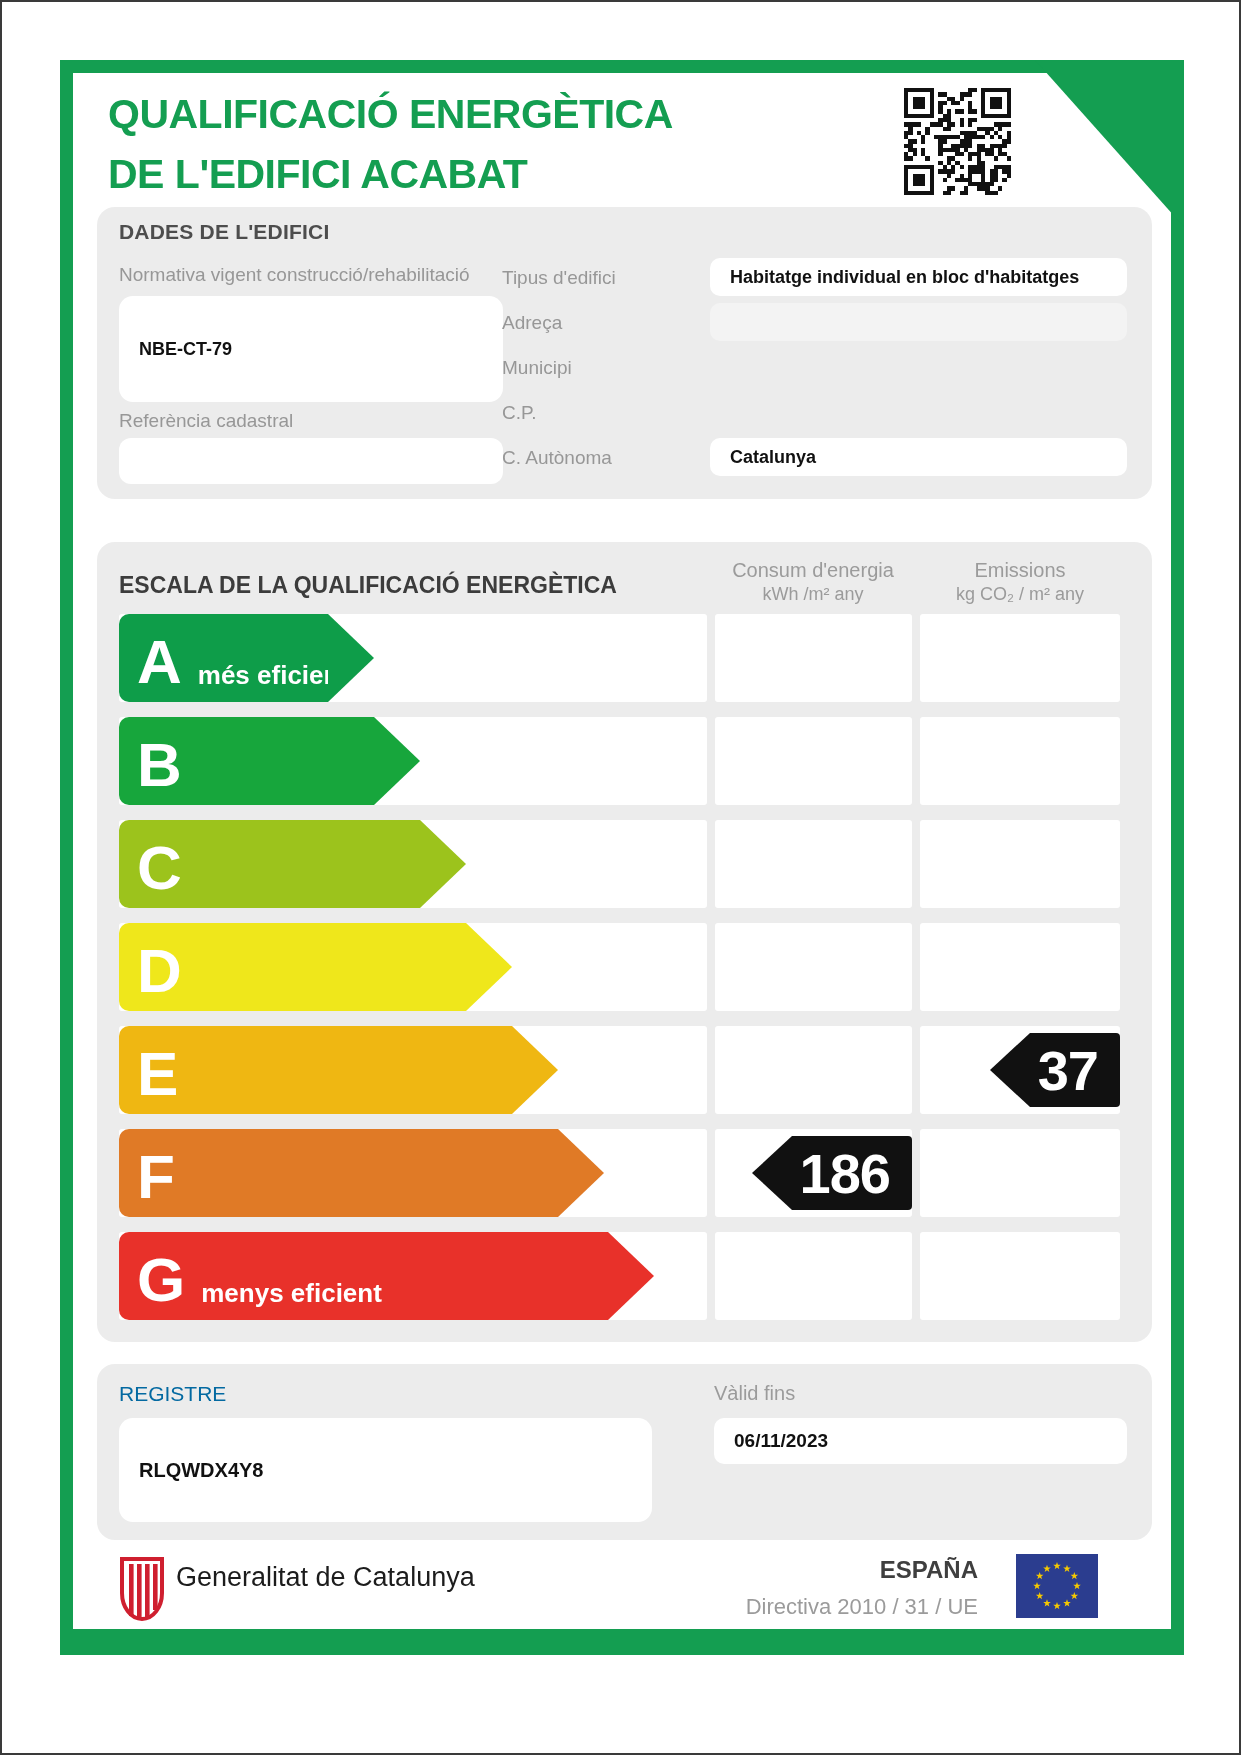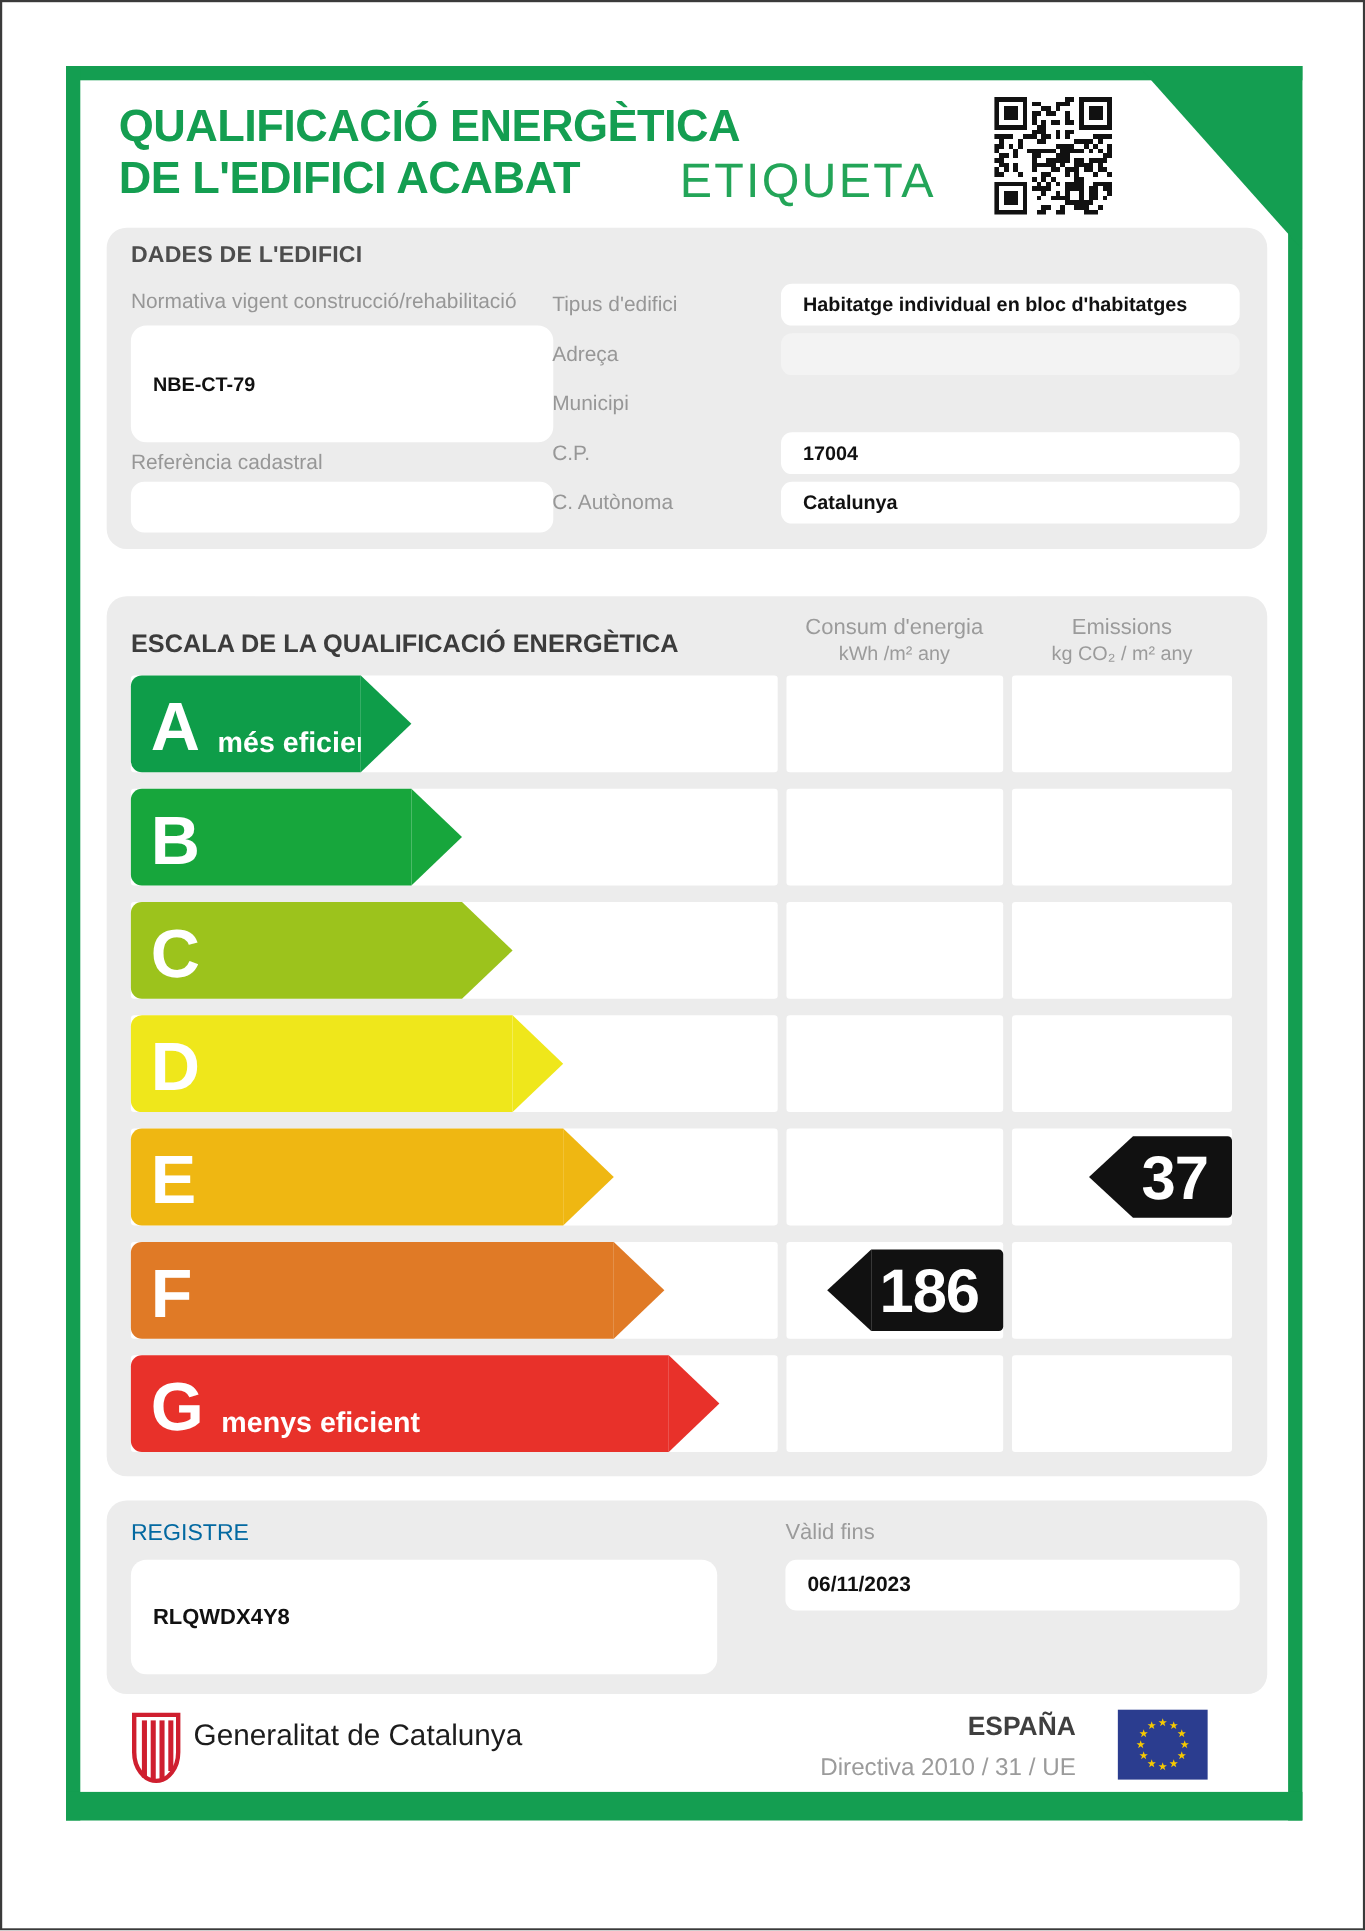--- a/index.html
+++ b/index.html
@@ -57,22 +57,21 @@
 
 <div class="page">
 
   <div class="abs frame" style="left:58px;top:58px;width:1124px;height:13px;"></div>
   <div class="abs frame" style="left:58px;top:58px;width:13px;height:1595px;"></div>
   <div class="abs frame" style="left:1169px;top:58px;width:13px;height:1595px;"></div>
   <div class="abs frame" style="left:58px;top:1627px;width:1124px;height:26px;"></div>
   <div class="abs corner-tri" style="left:1033px;top:58px;width:149px;height:167px;"></div>
 
   <div class="abs title-line" style="left:106px;top:92px;">QUALIFICACIÓ ENERGÈTICA</div>
-  <div class="abs title-line" style="left:106px;top:139px;">DE L'EDIFICI ACABAT</div>
-  <div class="abs etiqueta" style="left:616px;top:141px;">ETIQUETA</div>
+  <div class="abs title-line" style="left:106px;top:152px;">DE L'EDIFICI ACABAT</div>
   <svg class="abs" id="qr" style="left:902px;top:86px;" width="107" height="107" viewBox="0 0 25 25" shape-rendering="crispEdges">
       <rect x="0" y="0" width="25" height="25" fill="#ffffff"></rect>
       <rect x="15" y="0" width="1" height="1" fill="#111"></rect>
       <rect x="16" y="0" width="1" height="1" fill="#111"></rect>
       <rect x="8" y="1" width="1" height="1" fill="#111"></rect>
       <rect x="9" y="1" width="1" height="1" fill="#111"></rect>
       <rect x="13" y="1" width="1" height="1" fill="#111"></rect>
       <rect x="14" y="1" width="1" height="1" fill="#111"></rect>
       <rect x="15" y="1" width="1" height="1" fill="#111"></rect>
       <rect x="10" y="2" width="1" height="1" fill="#111"></rect>
@@ -300,23 +299,20 @@
   <div class="abs field-label" style="left:500px;top:265px;">Tipus d'edifici</div>
   <div class="abs value-box" style="left:708px;top:256px;width:417px;height:38px;">
     <span class="value-text">Habitatge individual en bloc d'habitatges</span>
   </div>
   <div class="abs field-label" style="left:500px;top:310px;">Adreça</div>
   <div class="abs value-box empty-gray" style="left:708px;top:301px;width:417px;height:38px;">
     <span class="value-text"></span>
   </div>
   <div class="abs field-label" style="left:500px;top:355px;">Municipi</div>
   <div class="abs field-label" style="left:500px;top:400px;">C.P.</div>
-  <div class="abs value-box" style="left:708px;top:391px;width:417px;height:38px;">
-    <span class="value-text">17004</span>
-  </div>
   <div class="abs field-label" style="left:500px;top:445px;">C. Autònoma</div>
   <div class="abs value-box" style="left:708px;top:436px;width:417px;height:38px;">
     <span class="value-text">Catalunya</span>
   </div>
 
   <div class="abs panel" style="left:95px;top:540px;width:1055px;height:800px;"></div>
   <div class="abs col-head" style="left:691px;top:556px;">
     <div class="ch-title">Consum d'energia</div>
     <div class="ch-units">kWh /m²  any</div>
   </div>

